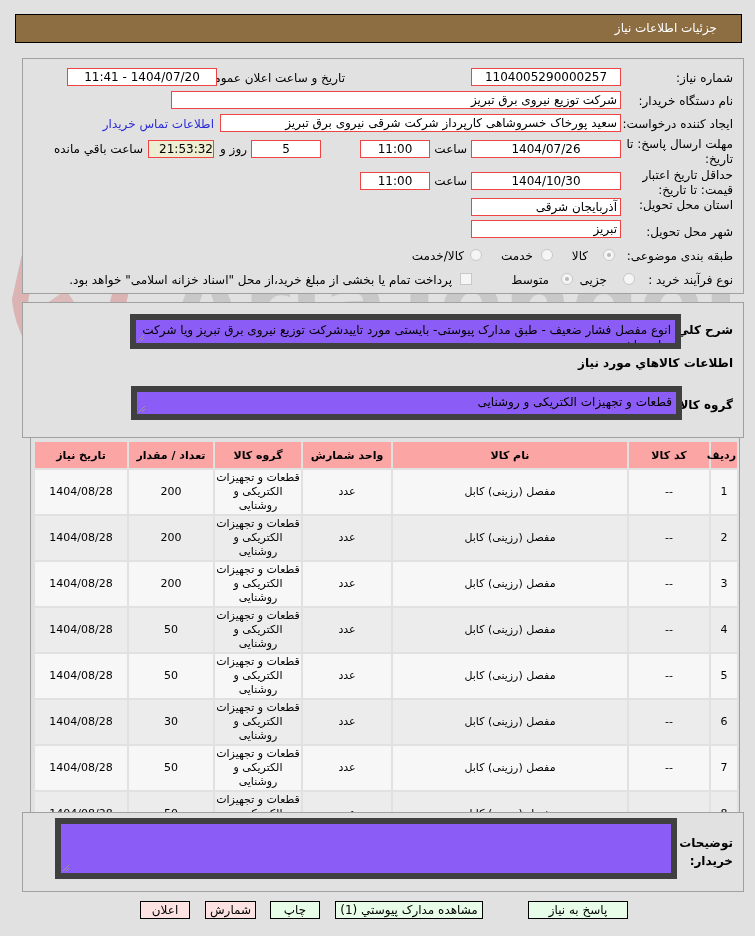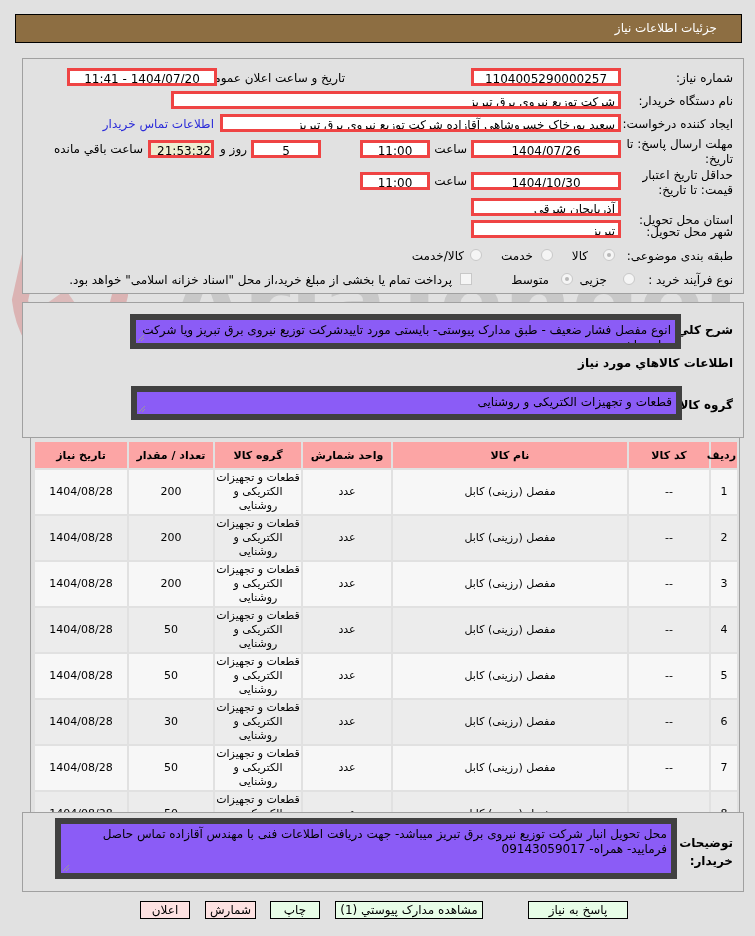--- a/index.html
+++ b/index.html
@@ -9,21 +9,21 @@
   }
   .titlebar {
     position:absolute; left:15px; top:14px; width:727px; height:29px;
     background:#8d6e42; border:1px solid #000; box-sizing:border-box;
     color:#fff; font-size:12px; line-height:27px; padding-right:24px;
   }
   .panel { position:absolute; border:1px solid #a0a0a0; box-sizing:border-box; background:#e1e1e1; }
   .lbl { position:absolute; white-space:nowrap; font-size:12px; }
   .bold { font-weight:bold; }
   .box {
-    position:absolute; background:#fff; border:3px solid #ef4444; box-sizing:border-box;
+    position:absolute; background:#fff; border:1px solid #ef4444; box-sizing:border-box;
     height:18px; line-height:16px; font-size:12px; text-align:center; white-space:nowrap; overflow:hidden;
   }
   .box.right { text-align:right; padding-right:3px; }
   .box.yellow { background:#eeeed2;padding-left:45px; }
   .link { position:absolute; color:#2b2bd9; white-space:nowrap; cursor:pointer; }
   .radio {
     position:absolute; width:12px; height:12px; border-radius:50%;
     border:1px solid #c8c8c8; background:#f5f5f5; box-sizing:border-box;
   }
   .radio.checked::after { content:""; position:absolute; left:3px; top:3px; width:4px; height:4px; border-radius:50%; background:#b8b8b8; }
@@ -64,38 +64,38 @@
 
 <span class="lbl" style="right:22px;top:71px;">شماره نیاز:</span>
 <div class="box" style="left:471px;top:68px;width:150px;">1104005290000257</div>
 <span class="lbl" style="right:410px;top:71px;">تاریخ و ساعت اعلان عمومی:</span>
 <div class="box" style="left:67px;top:68px;width:150px;">1404/07/20 - 11:41</div>
 
 <span class="lbl" style="right:22px;top:94px;">نام دستگاه خریدار:</span>
 <div class="box right" style="left:171px;top:91px;width:450px;">شرکت توزیع نیروی برق تبریز</div>
 
 <span class="lbl" style="right:22px;top:117px;">ایجاد کننده درخواست:</span>
-<div class="box right" style="left:220px;top:114px;width:401px;">سعید پورخاک خسروشاهی آقازاده شرکت توزیع نیروی برق تبریز</div>
+<div class="box right" style="left:220px;top:114px;width:401px;">سعید پورخاک خسروشاهی کارپرداز شرکت شرقی نیروی برق تبریز</div>
 <span class="link" style="right:541px;top:117px;">اطلاعات تماس خریدار</span>
 
 <span class="lbl" style="right:22px;top:137px;width:108px;white-space:normal;line-height:15px;">مهلت ارسال پاسخ: تا تاریخ:</span>
 <div class="box" style="left:471px;top:140px;width:150px;">1404/07/26</div>
 <span class="lbl" style="right:288px;top:142px;">ساعت</span>
 <div class="box" style="left:360px;top:140px;width:70px;">11:00</div>
 <div class="box" style="left:251px;top:140px;width:70px;">5</div>
 <span class="lbl" style="right:508px;top:142px;">روز و</span>
 <div class="box yellow" style="left:148px;top:140px;width:66px;">21:53:32</div>
 <span class="lbl" style="right:612px;top:142px;">ساعت باقي مانده</span>
 
 <span class="lbl" style="right:22px;top:168px;width:110px;white-space:normal;line-height:15px;">حداقل تاریخ اعتبار قیمت: تا تاریخ:</span>
 <div class="box" style="left:471px;top:172px;width:150px;">1404/10/30</div>
 <span class="lbl" style="right:288px;top:174px;">ساعت</span>
 <div class="box" style="left:360px;top:172px;width:70px;">11:00</div>
 
-<span class="lbl" style="right:22px;top:213px;">استان محل تحویل:</span>
+<span class="lbl" style="right:22px;top:198px;">استان محل تحویل:</span>
 <div class="box right" style="left:471px;top:198px;width:150px;">آذربایجان شرقی</div>
 
 <span class="lbl" style="right:22px;top:225px;">شهر محل تحویل:</span>
 <div class="box right" style="left:471px;top:220px;width:150px;">تبریز</div>
 
 <span class="lbl" style="right:22px;top:249px;">طبقه بندی موضوعی:</span>
 <span class="radio checked" style="left:603px;top:249px;"></span>
 <span class="lbl" style="right:167px;top:249px;">کالا</span>
 <span class="radio" style="left:541px;top:249px;"></span>
 <span class="lbl" style="right:222px;top:249px;">خدمت</span>
@@ -217,21 +217,20 @@
       <td>قطعات و تجهیزات الکتریکی و روشنایی</td>
       <td>50</td>
       <td>1404/08/28</td>
     </tr>
   </tbody>
 </table>
 
 <div class="panel" style="left:22px;top:812px;width:722px;height:80px;"></div>
 <span class="lbl bold" style="right:22px;top:834px;width:60px;white-space:normal;line-height:18px;">توضیحات خریدار:</span>
 <div class="textarea" style="left:28px;top:818px;width:622px;height:61px;">
-  <span>محل تحویل انبار شرکت توزیع نیروی برق تبریز میباشد- جهت دریافت اطلاعات فنی با مهندس آقازاده تماس حاصل فرمایید- همراه- 09143059017</span>
   <span class="grip"></span>
 </div>
 
 <div class="btn green" style="left:528px;width:100px;">پاسخ به نیاز</div>
 <div class="btn green" style="left:335px;width:148px;">مشاهده مدارک پیوستي (1)</div>
 <div class="btn green" style="left:270px;width:50px;">چاپ</div>
 <div class="btn red" style="left:205px;width:51px;">شمارش</div>
 <div class="btn red" style="left:140px;width:50px;">اعلان</div>
 
 </body></html>

